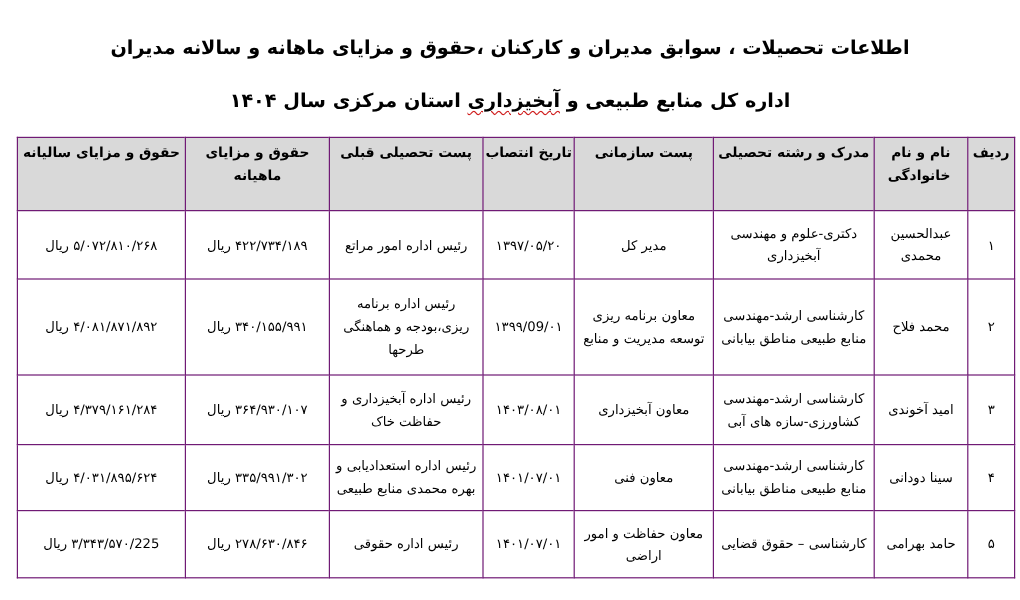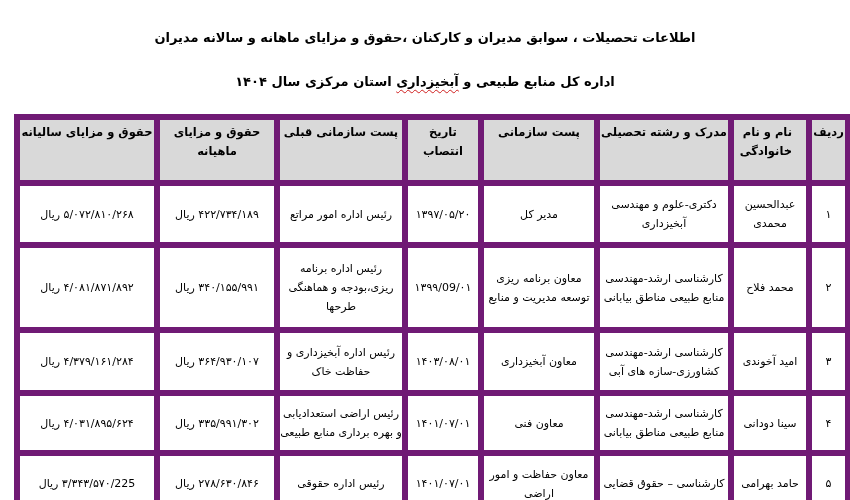--- a/index.html
+++ b/index.html
@@ -15,38 +15,38 @@
     color: #000;
     position: relative;
   }
   .title {
     position: absolute;
     left: 0;
     width: 850px;
     text-align: center;
     font-weight: bold;
     direction: rtl;
-    font-size: 13px;
+    font-size: 16px;
   }
   .title-1 { top: 30px; }
   .title-2 { top: 74px; }
   .spell { text-decoration: underline wavy #d02020; text-decoration-thickness: 1px; text-underline-offset: 3px; }
 
   table.main {
     position: absolute;
     left: 14px;
     top: 114px;
     width: 831px;
     border-collapse: collapse;
     direction: rtl;
     table-layout: fixed;
     border: 1.5px solid #555;
   }
   table.main th, table.main td {
-    border: 6px solid #701a75;
+    border: 1px solid #701a75;
     text-align: center;
     vertical-align: middle;
     font-size: 11px;
     line-height: 19px;
     padding: 1px 0;
   }
   table.main th {
     background: #d9d9d9;
     font-weight: bold;
     vertical-align: top;
@@ -80,21 +80,21 @@
     <col style="width:120px">
     <col style="width:140px">
   </colgroup>
   <thead>
     <tr>
       <th>ردیف</th>
       <th class="namecol">نام و نام خانوادگی</th>
       <th>مدرک و رشته  تحصیلی</th>
       <th>پست سازمانی</th>
       <th>تاریخ انتصاب</th>
-      <th>پست سازمانی قبلی</th>
+      <th>پست تحصیلی قبلی</th>
       <th>حقوق و مزایای ماهیانه</th>
       <th>حقوق و مزایای سالیانه</th>
     </tr>
   </thead>
   <tbody>
     <tr class="r1">
       <td>۱</td>
       <td class="name">عبدالحسین محمدی</td>
       <td>دکتری-علوم و مهندسی آبخیزداری</td>
       <td>مدیر کل</td>
@@ -122,21 +122,21 @@
       <td>رئیس اداره آبخیزداری و حفاظت خاک</td>
       <td class="money">۳۶۴/۹۳۰/۱۰۷ ریال</td>
       <td class="money">۴/۳۷۹/۱۶۱/۲۸۴ ریال</td>
     </tr>
     <tr class="r4">
       <td>۴</td>
       <td class="name">سینا دودانی</td>
       <td>کارشناسی ارشد-مهندسی منابع طبیعی مناطق بیابانی</td>
       <td>معاون فنی</td>
       <td>۱۴۰۱/۰۷/۰۱</td>
-      <td>رئیس اراضی استعدادیابی و بهره برداری منابع طبیعی</td>
+      <td>رئیس اداره استعدادیابی و بهره محمدی منابع طبیعی</td>
       <td class="money">۳۳۵/۹۹۱/۳۰۲ ریال</td>
       <td class="money">۴/۰۳۱/۸۹۵/۶۲۴ ریال</td>
     </tr>
     <tr class="r5">
       <td>۵</td>
       <td class="name">حامد بهرامی</td>
       <td>کارشناسی – حقوق قضایی</td>
       <td>معاون حفاظت و امور اراضی</td>
       <td>۱۴۰۱/۰۷/۰۱</td>
       <td>رئیس اداره حقوقی</td>

